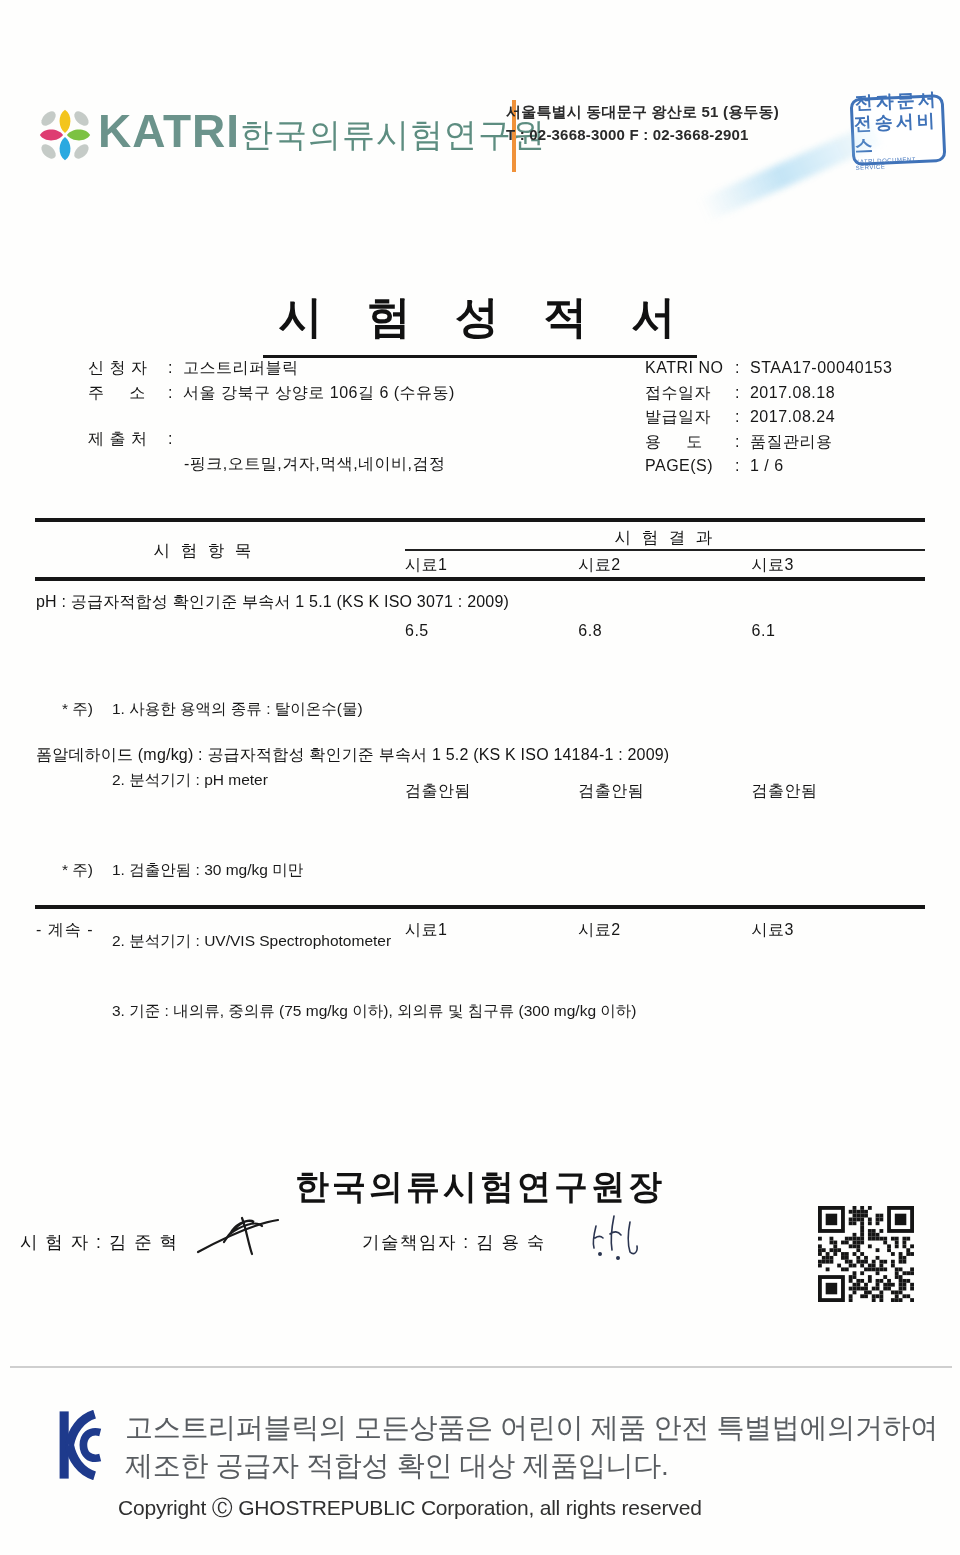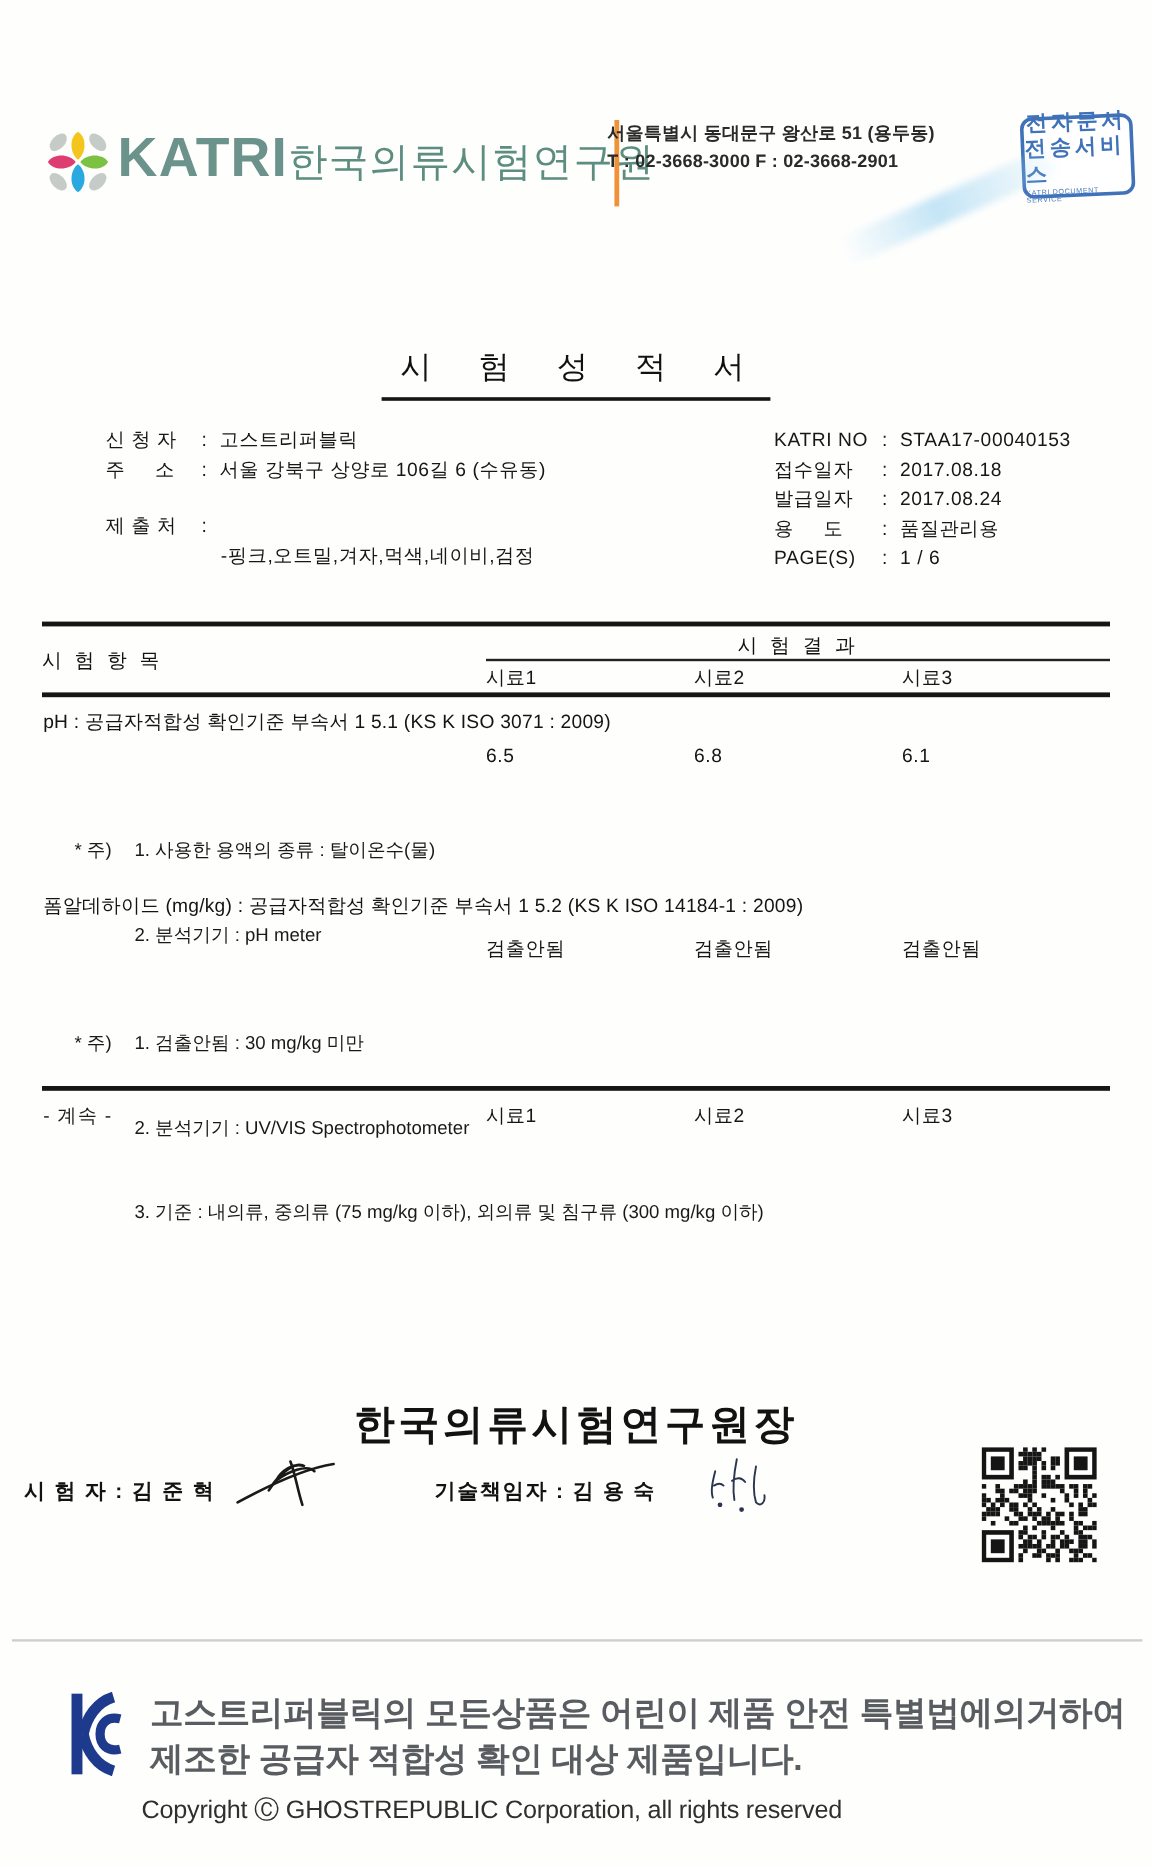--- a/index.html
+++ b/index.html
@@ -15,21 +15,21 @@
   .contact{font-size:15px;font-weight:600;color:#2a2a2a;line-height:1.55;letter-spacing:.2px;white-space:nowrap}
   .badge{width:94px;height:68px;border:3px solid #3f72b8;border-radius:10px;background:#fff;
          transform:rotate(-2.5deg);display:flex;flex-direction:column;align-items:center;justify-content:center}
   .badge .b1{font-size:18px;font-weight:700;color:#3f72b8;letter-spacing:3px;line-height:1.2}
   .badge .b2{font-size:6px;color:#4a7bc0;letter-spacing:.5px;margin-top:2px}
   .streak{width:190px;height:24px;transform:rotate(-24deg);filter:blur(3px);
           background:linear-gradient(90deg,rgba(160,215,240,0) 0%,rgba(140,205,238,.5) 45%,rgba(190,230,250,.1) 100%)}
 
   
   .title-wrap{left:0;top:288px;width:100%;text-align:center}
-  .doc-title{display:inline-block;font-size:26px;font-weight:400;letter-spacing:16px;
+  .doc-title{display:inline-block;font-size:44px;font-weight:700;letter-spacing:16px;
              border-bottom:3px solid #161616;padding:0 6px 8px 16px;color:#111}
 
   
   .inforow{font-size:16px;line-height:24.5px;white-space:pre;letter-spacing:.5px;color:#171717;font-weight:500}
   .ilabel{display:inline-block;width:80px;white-space:pre}
   .rlabel{display:inline-block;width:90px;white-space:pre}
   .icolon{display:inline-block;margin-right:10px}
   .gap-top{margin-top:22px}
   .detail{padding-left:96px}
 
@@ -40,25 +40,25 @@
   .col-cells{left:405px;width:520px;display:flex}
   .col-cells span{width:173.3px;text-align:left;font-size:16px;color:#161616;letter-spacing:.5px}
   .heading{font-size:16px;color:#141414;letter-spacing:.2px;white-space:pre}
   .notes{font-size:15.5px;line-height:23.5px;color:#191919;white-space:pre}
   .notes .prefix{display:inline-block;width:50px}
   .notes .cont{padding-left:50px}
 
   
   .director-wrap{left:0;top:1164px;width:100%;text-align:center}
   .director{font-size:34px;font-weight:700;letter-spacing:3px;color:#121212}
-  .sig-label{font-size:17.5px;font-weight:700;letter-spacing:1.5px;color:#121212;white-space:pre}
+  .sig-label{font-size:17.5px;font-weight:400;letter-spacing:1.5px;color:#121212;white-space:pre}
 
   
   .divider{left:10px;top:1366px;width:942px;height:2px;background:#cfcfcf}
-  .kc-text{font-size:28px;color:#595d61;letter-spacing:-.3px;white-space:nowrap;font-weight:700}
+  .kc-text{font-size:28px;color:#595d61;letter-spacing:-.3px;white-space:nowrap;font-weight:400}
   .copyright{font-size:21px;color:#2f2f2f;letter-spacing:-.2px}
 </style>
 </head>
 <body>
 
 <div class="page">
 
   <div class="abs" style="left:36px;top:106px;width:58px;height:58px">
     <svg viewBox="0 0 60 60" width="58" height="58">
       <g opacity="0.7" fill="#aeb6b1">
@@ -107,21 +107,21 @@
 
   <div class="abs" style="left:645px;top:356px">
     <div class="inforow"><span class="rlabel">KATRI NO</span><span class="icolon">:</span><span>STAA17-00040153</span></div>
     <div class="inforow"><span class="rlabel">접수일자</span><span class="icolon">:</span><span>2017.08.18</span></div>
     <div class="inforow"><span class="rlabel">발급일자</span><span class="icolon">:</span><span>2017.08.24</span></div>
     <div class="inforow"><span class="rlabel">용     도</span><span class="icolon">:</span><span>품질관리용</span></div>
     <div class="inforow"><span class="rlabel">PAGE(S)</span><span class="icolon">:</span><span>1 / 6</span></div>
   </div>
 
   <div class="abs hr-thick" style="top:518px"></div>
-  <div class="abs th" style="left:35px;top:540px;width:370px;text-align:left">시 험 항 목</div>
+  <div class="abs th" style="left:19px;top:540px;width:370px;text-align:center">시 험 항 목</div>
   <div class="abs th" style="left:405px;top:527px;width:520px;text-align:center">시 험 결 과</div>
   <div class="abs hr-thin" style="top:549px"></div>
   <div class="abs col-cells" style="top:555px">
     <span>시료1</span>
     <span>시료2</span>
     <span>시료3</span>
   </div>
   <div class="abs hr-thick" style="top:577px"></div>
 
   <div class="abs heading" style="left:36px;top:592px">pH : 공급자적합성 확인기준 부속서 1 5.1 (KS K ISO 3071 : 2009)</div>

